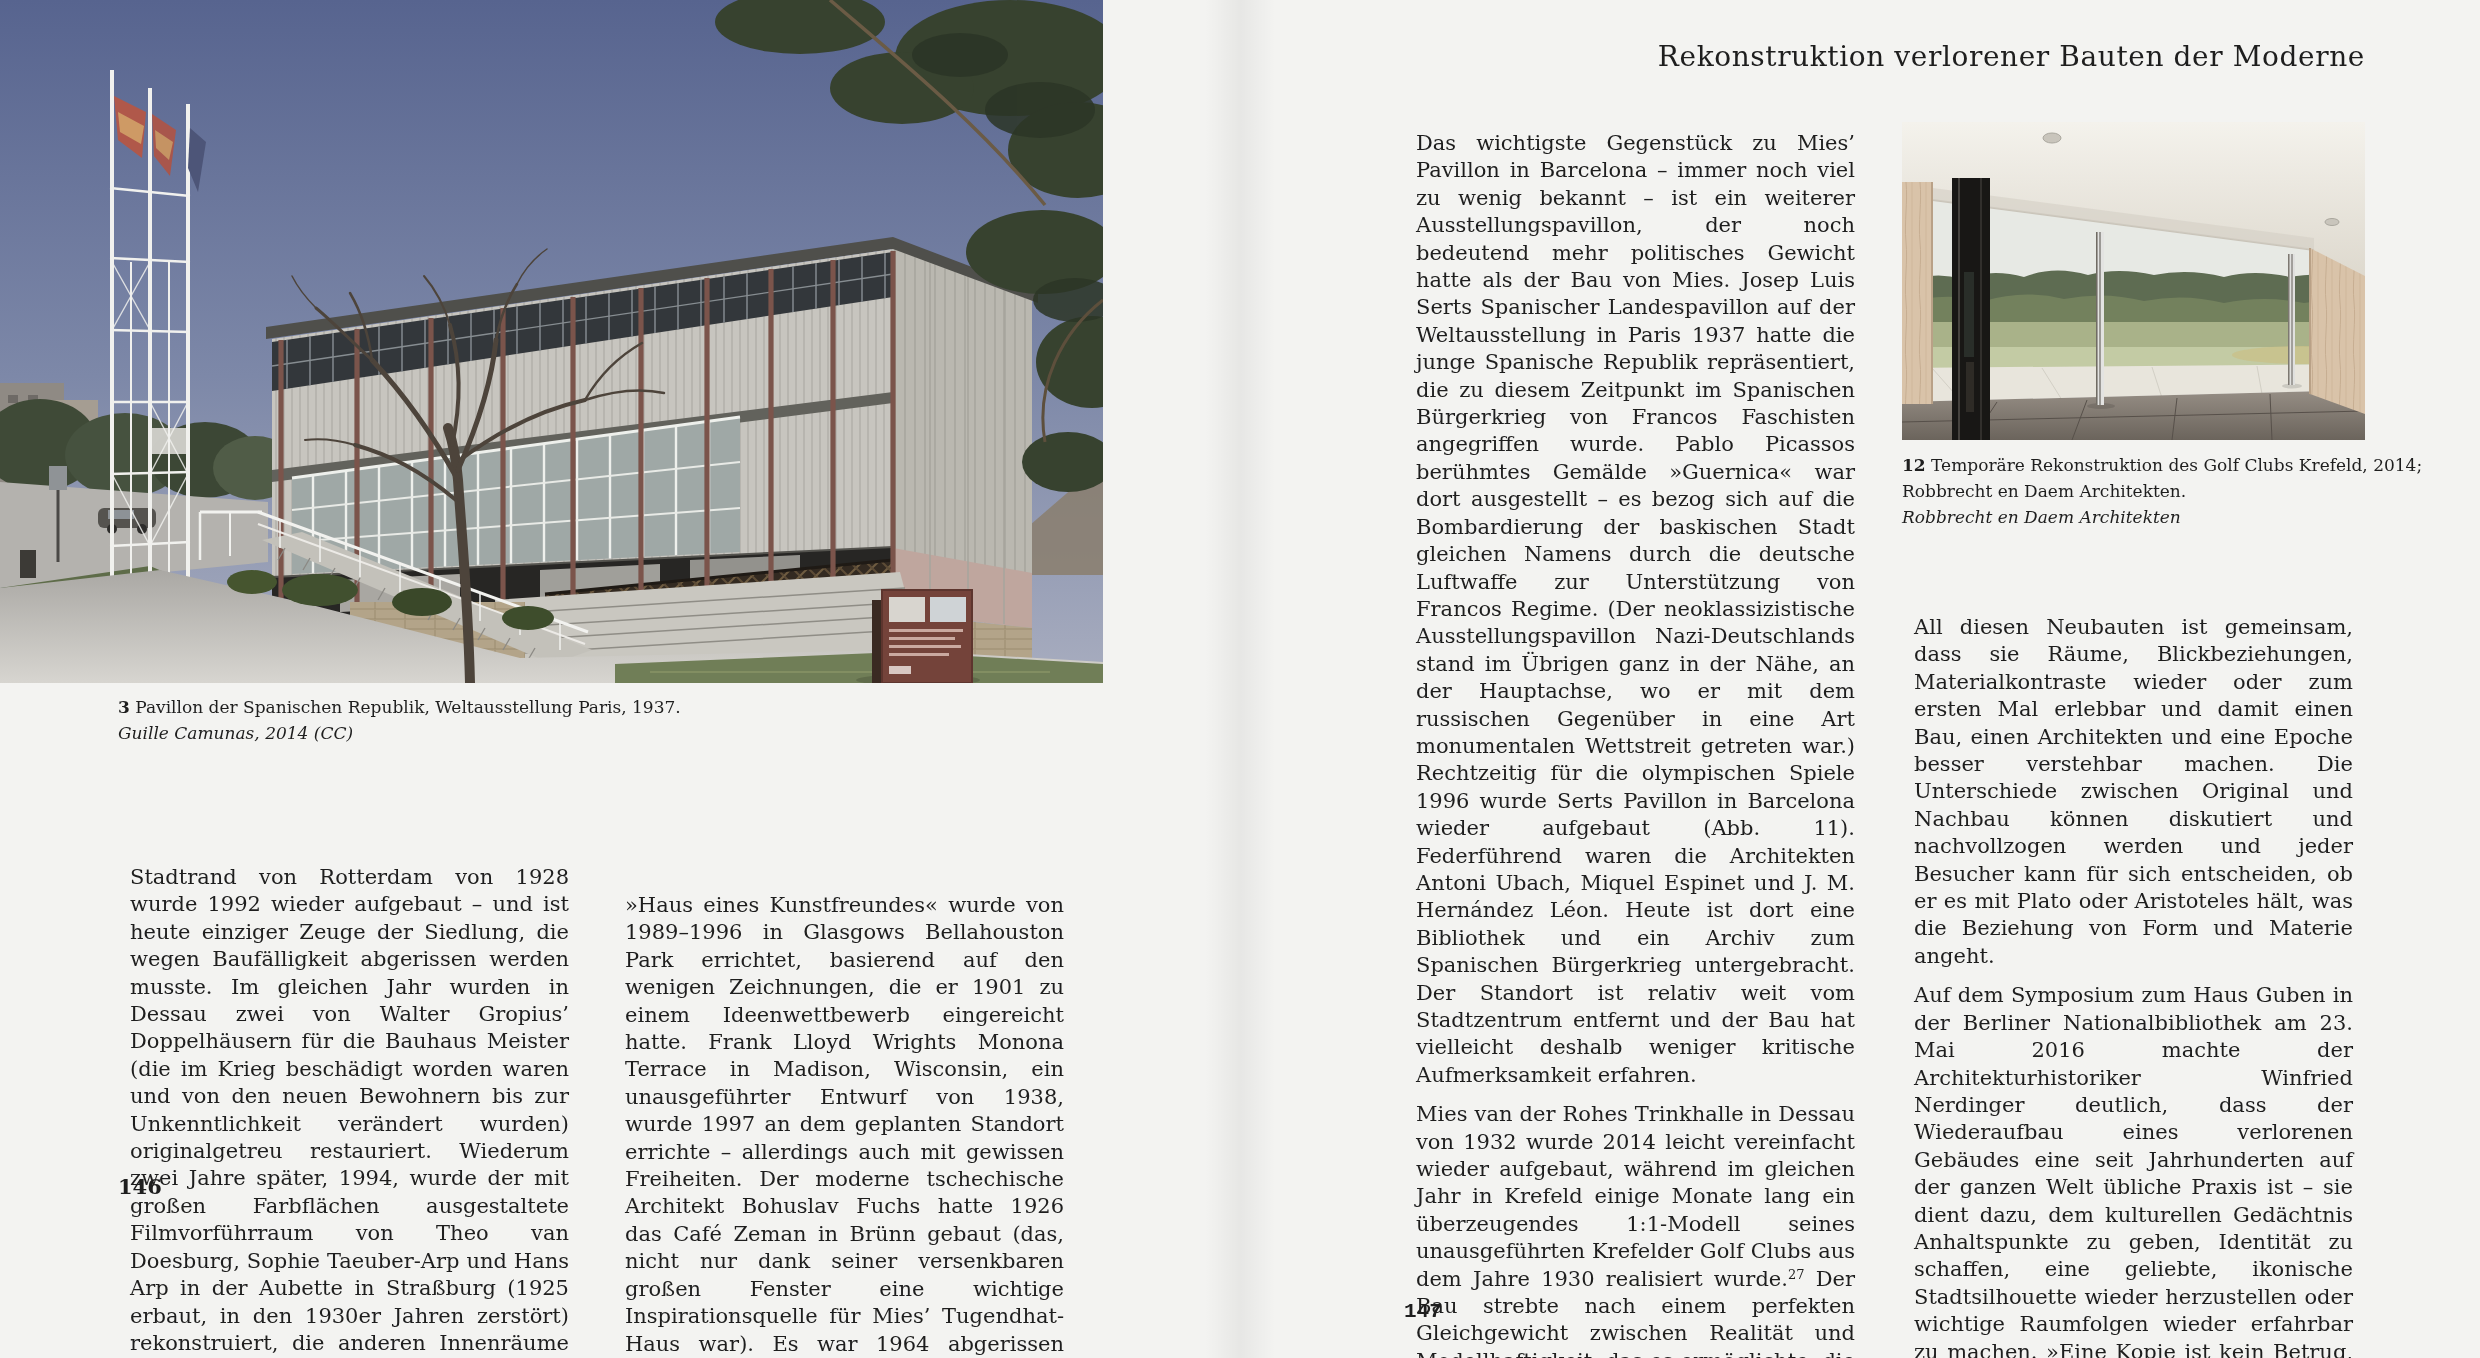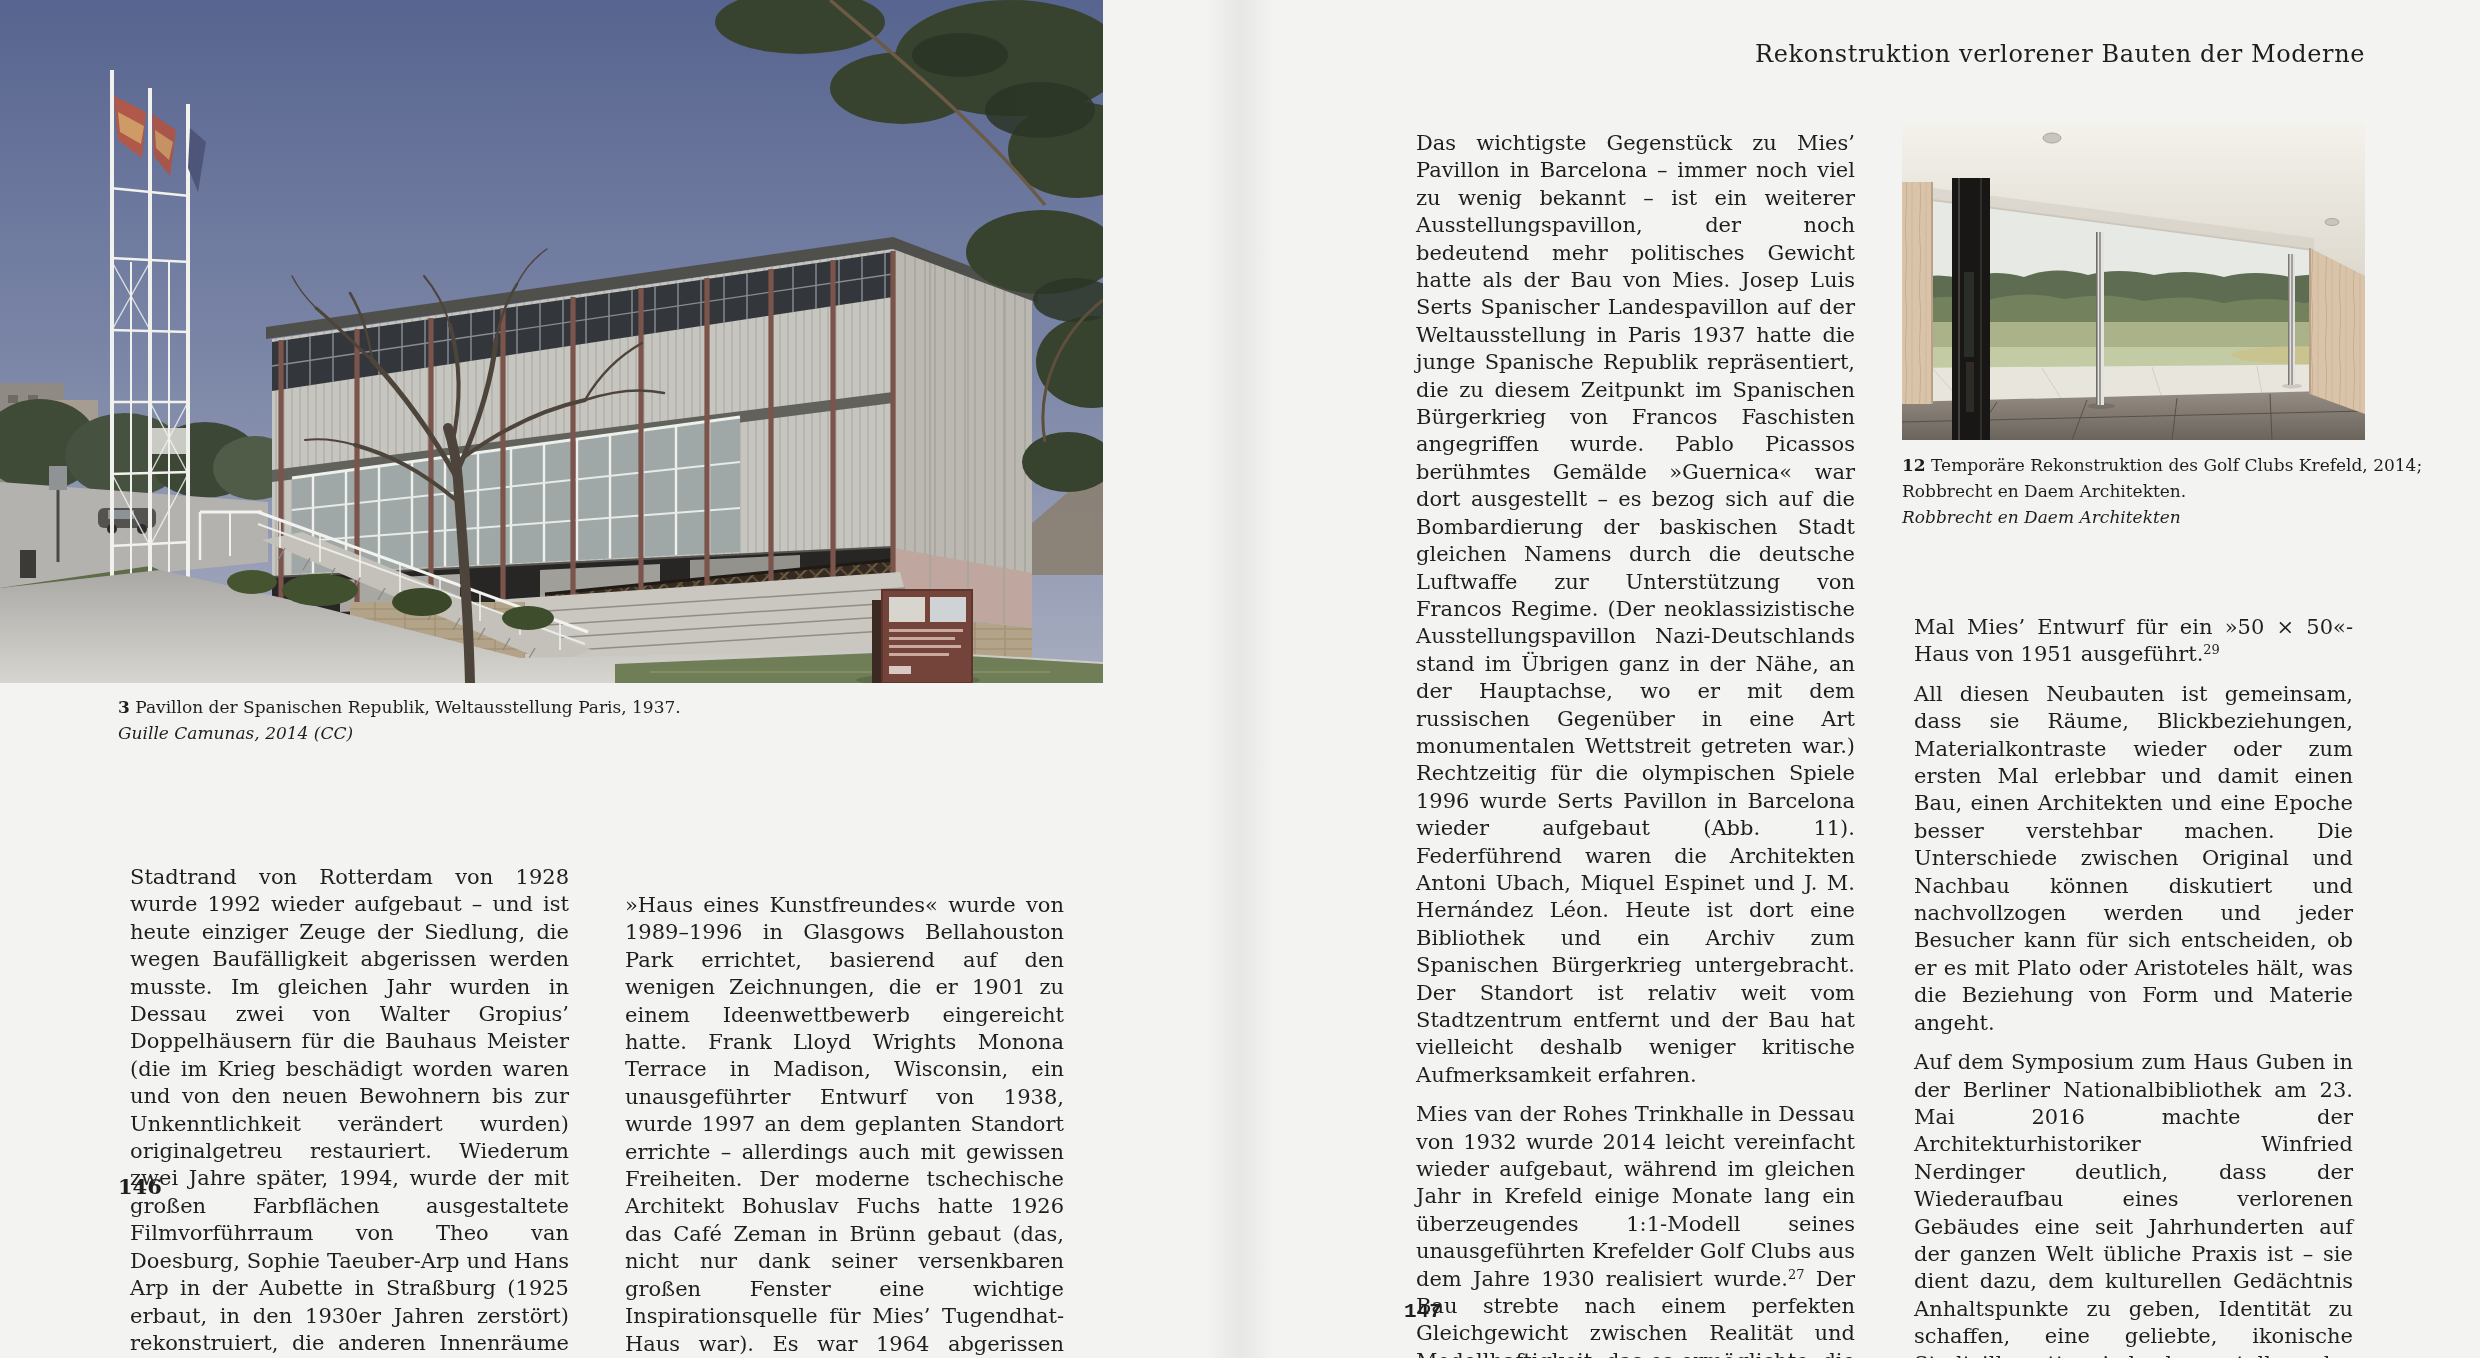--- a/index.html
+++ b/index.html
@@ -9,21 +9,21 @@
     font-family:"DejaVu Serif","Liberation Serif",serif;
   }
   .abs{position:absolute;}
   .bodytext{font-size:21px;line-height:27.4px;text-align:justify;}
   .bodytext p{margin:12px;}
   sup.fn{font-size:13px;line-height:0;vertical-align:7px;}
   .caption{font-size:17px;line-height:26px;}
   .cap-line{white-space:nowrap;}
   .cap-credit{font-style:italic;white-space:nowrap;}
   .capnum{font-weight:bold;}
-  .running-header{font-size:24px;letter-spacing:0.6px;text-align:right;}
+  .running-header{font-size:28px;letter-spacing:0.6px;text-align:right;}
   .pagenum{font-size:21px;font-weight:bold;}
   .gutter{left:1205px;top:0;width:70px;height:1358px;
     background:linear-gradient(90deg,rgba(0,0,0,0) 0%,rgba(0,0,0,0.05) 50%,rgba(0,0,0,0) 100%);}
   svg{display:block;}
 </style>
 </head>
 <body>
 
 <div class="abs gutter"></div>
 
@@ -372,19 +372,18 @@
     </svg>
   </div>
 
   <div class="abs caption" style="left:1902px;top:452px;width:470px;">
     <div class="cap-line"><span class="capnum">12</span> <span>Temporäre Rekonstruktion des Golf Clubs Krefeld, 2014;</span></div>
     <div class="cap-line">Robbrecht en Daem Architekten.</div>
     <div class="cap-credit">Robbrecht en Daem Architekten</div>
   </div>
 
   <div class="abs bodytext" style="left:1902px;top:602px;width:463px;">
-    <p><span>Mal Mies’ Entwurf für ein »50 × 50«-Haus von 1951 ausgeführt.</span><sup class="fn">29</sup></p>
     <p>All diesen Neubauten ist gemeinsam, dass sie Räume, Blickbeziehungen, Materialkontraste wieder oder zum ersten Mal erlebbar und damit einen Bau, einen Architekten und eine Epoche besser verstehbar machen. Die Unterschiede zwischen Original und Nachbau können diskutiert und nachvollzogen werden und jeder Besucher kann für sich entscheiden, ob er es mit Plato oder Aristoteles hält, was die Beziehung von Form und Materie angeht.</p>
     <p><span>Auf dem Symposium zum Haus Guben in der Berliner Nationalbibliothek am 23. Mai 2016 machte der Architekturhistoriker Winfried Nerdinger deutlich, dass der Wiederaufbau eines verlorenen Gebäudes eine seit Jahrhunderten auf der ganzen Welt übliche Praxis ist – sie dient dazu, dem kulturellen Gedächtnis Anhaltspunkte zu geben, Identität zu schaffen, eine geliebte, ikonische Stadtsilhouette wieder herzustellen oder wichtige Raumfolgen wieder erfahrbar zu machen. »Eine Kopie ist kein Betrug, ein Faksimile keine Fälschung, ein Abguss kein Verbrechen und eine Rekonstruktion keine Lüge.«</span></p>
   </div>
 
   <div class="abs pagenum" style="left:1404px;top:1300px;width:961px;font-family:Liberation Mono, monospace;">147</div>
 </div>
 
 </body></html>

